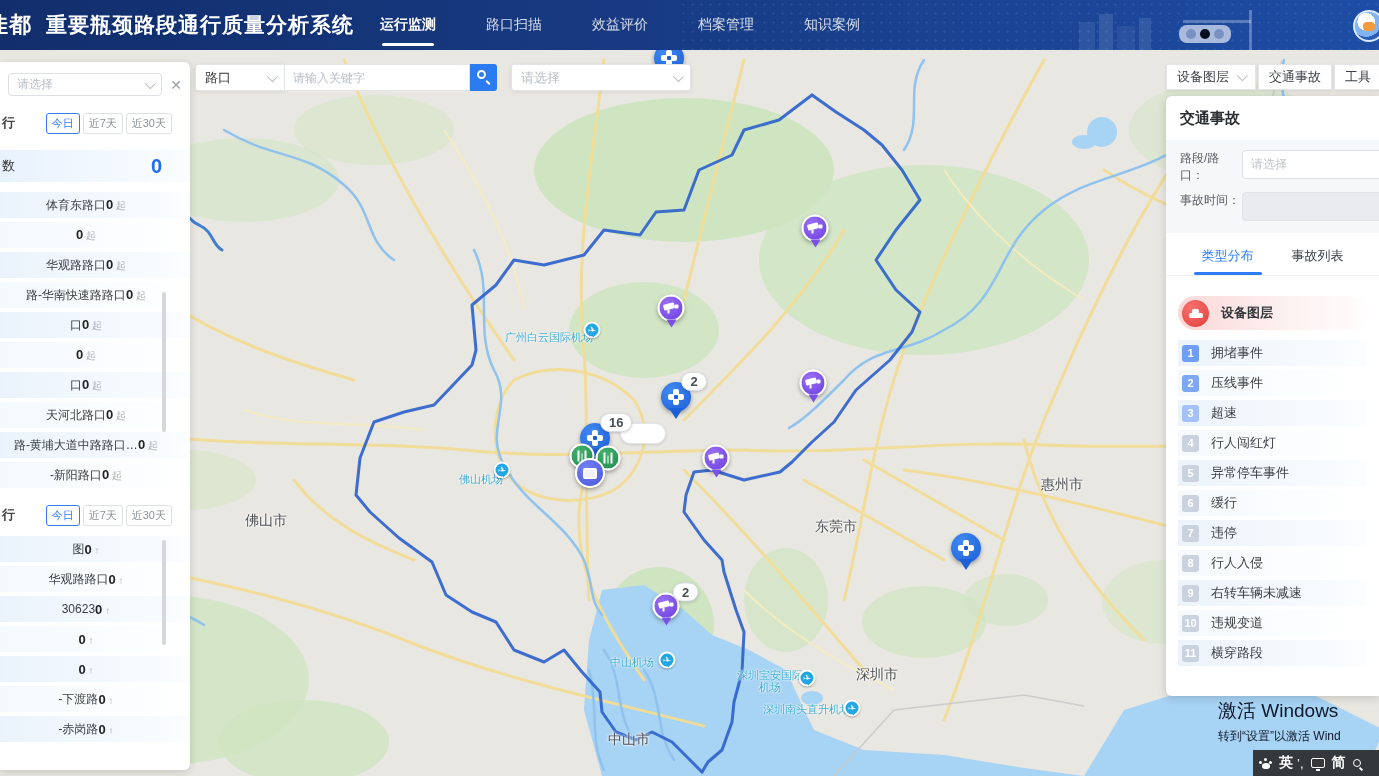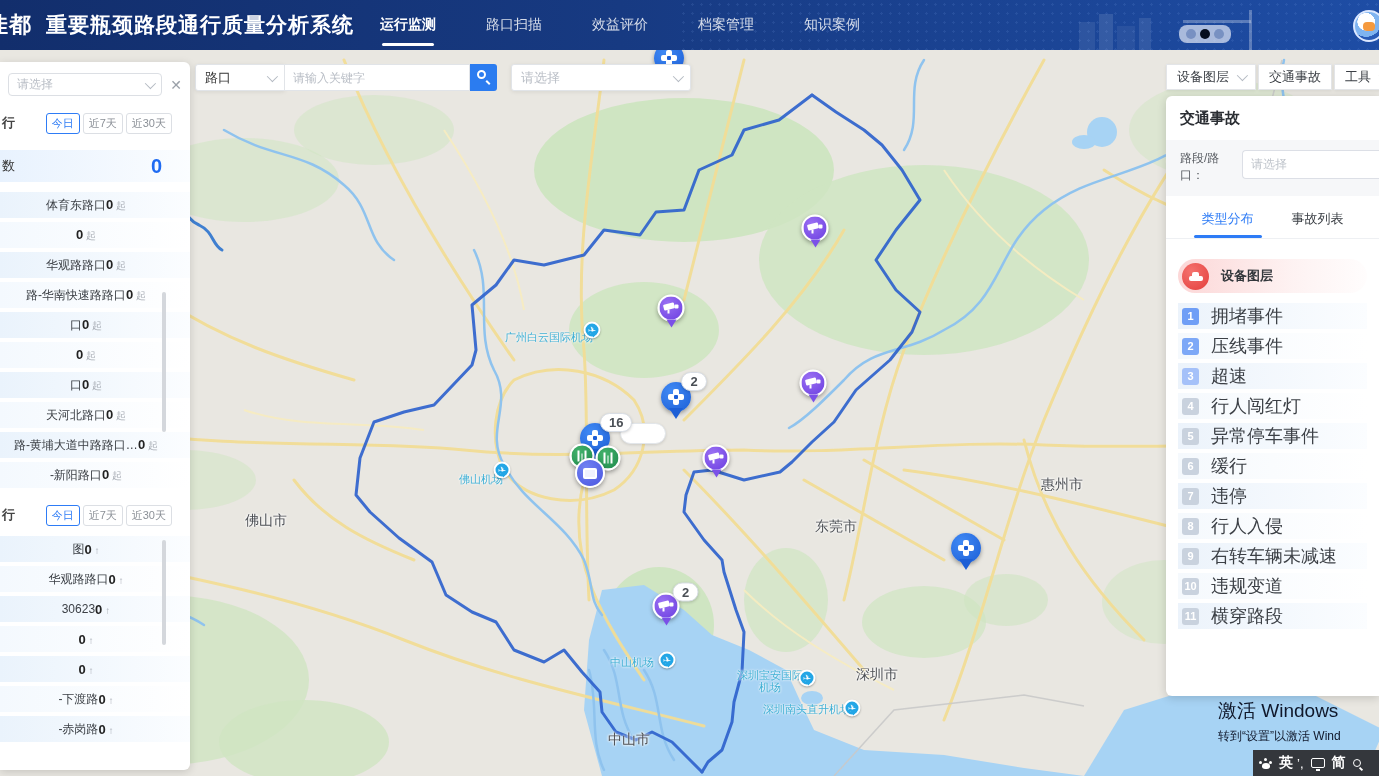--- a/index.html
+++ b/index.html
@@ -137,21 +137,21 @@
   .total-row .lbl{margin-left:12px;font-size:13px;color:#33373c;font-weight:bold;}
   .type-row{display:flex;align-items:center;height:26px;margin-bottom:4px;padding-left:4px;cursor:pointer;}
   .type-row:nth-child(odd){background:linear-gradient(90deg,#ecf3fb,#fbfdff);}
   .type-row:nth-child(even){background:linear-gradient(90deg,#f5f9fd,#ffffff);}
   .rank{width:17px;height:17px;border-radius:3px;color:#fff;font-size:11px;font-weight:bold;
     display:flex;align-items:center;justify-content:center;flex:0 0 auto;}
   .rank.r1{background:#6f9ef6;}
   .rank.r2{background:#7da8f7;}
   .rank.r3{background:#a5c1f9;}
   .rank.gray{background:#c9d2de;}
-  .type-row .lbl{margin-left:12px;font-size:18px;color:#3c4046;white-space:nowrap;}
+  .type-row .lbl{margin-left:12px;font-size:13px;color:#3c4046;white-space:nowrap;}
 
   
   #watermark{position:absolute;left:1218px;top:698px;z-index:30;color:#0f172a;pointer-events:none;}
   #watermark .l1{font-size:19px;}
   #watermark .l2{font-size:12px;margin-top:4px;white-space:nowrap;}
   #imebar{position:absolute;left:1253px;top:750px;width:126px;height:26px;background:#34373c;z-index:35;
     display:flex;align-items:center;gap:7px;padding:0 6px;color:#fff;}
   .paw{position:relative;width:13px;height:11px;}
   .paw .pad{position:absolute;left:3px;bottom:0;width:8px;height:6px;background:#fff;border-radius:50% 50% 40% 40%;}
   .paw .t1,.paw .t2,.paw .t3{position:absolute;top:0;width:3px;height:3px;background:#fff;border-radius:50%;}
@@ -551,20 +551,24 @@
 
   <div id="rpanel">
     <div class="rp-title">交通事故</div>
     <div class="rp-form" id="rp-form">
         <div class="rp-frow">
           <span class="rp-flabel">路段/路口：</span>
           <div class="rp-input">
             <span class="ph">请选择</span>
           </div>
         </div>
+        <div class="rp-frow">
+          <span class="rp-flabel">事故时间：</span>
+          <div class="rp-input disabled"></div>
+        </div>
       </div>
     <div class="rp-tabs">
       <span class="rp-tab active">类型分布</span>
       <span class="rp-tab">事故列表</span>
     </div>
     <div class="rp-list">
       <div class="total-row">
         <span class="total-icon">
           <span class="car-glyph">
               <i class="t"></i>

